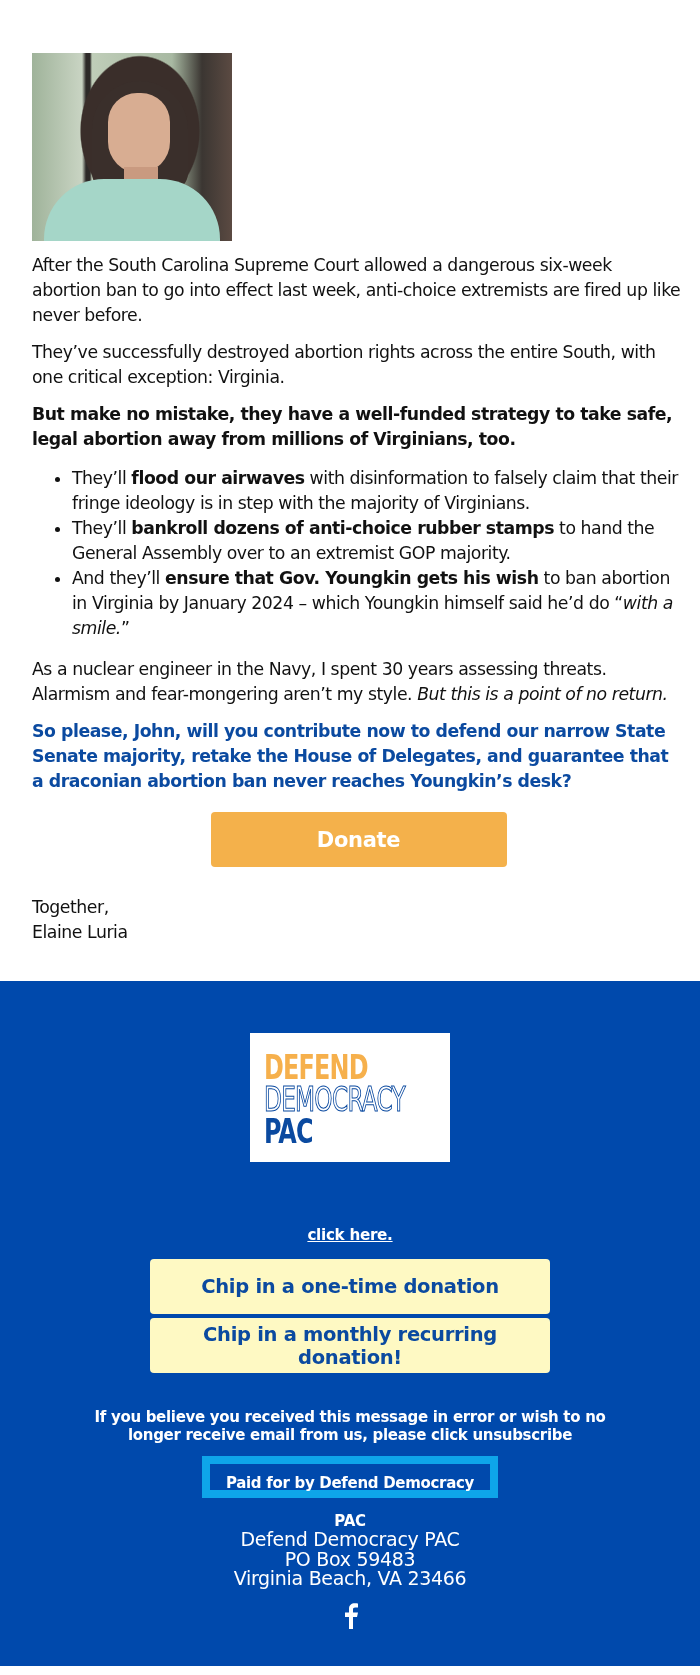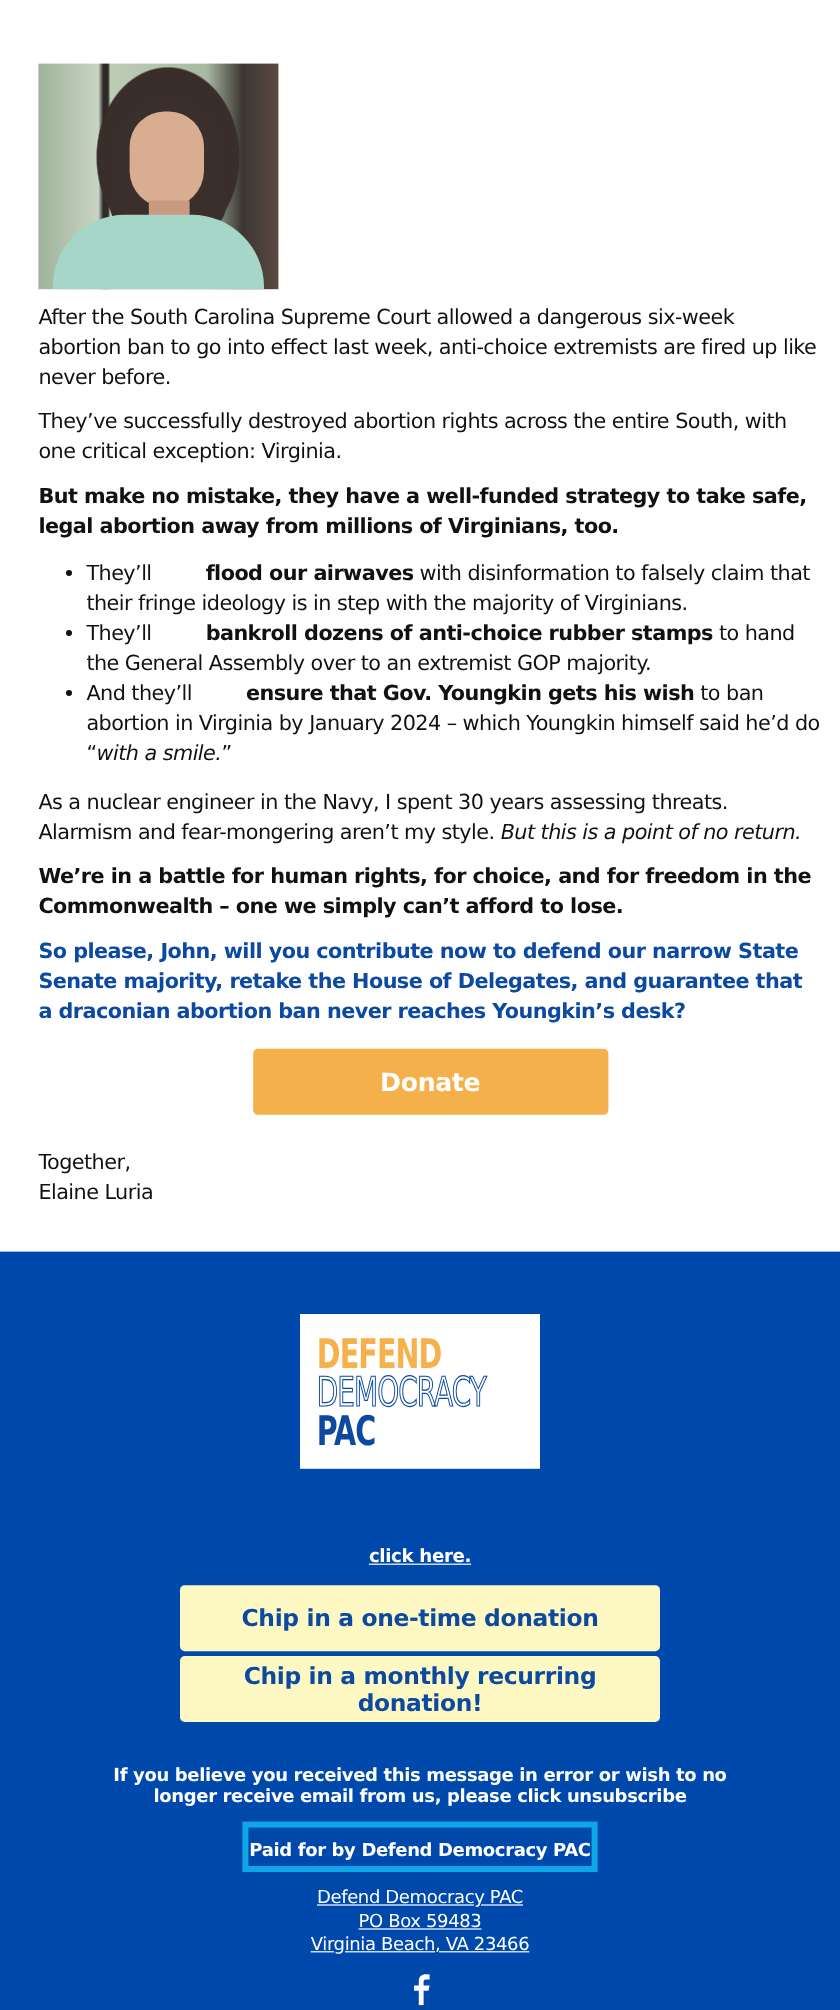--- a/index.html
+++ b/index.html
@@ -32,21 +32,21 @@
     position: absolute; left: 60px; top: 28px; width: 96px; height: 110px;
     background: #3a2f2b; border-radius: 48px 48px 18px 18px;
   }
 
   p.body { font-size: 17.3px; line-height: 25px; margin-top: 12px; letter-spacing: -0.45px; }
   p.body:first-of-type { margin-top: 12px; }
   p.bold { font-weight: bold; }
   p.blue { color: #0b4aa0; font-weight: bold; }
   ul.bullets { margin: 14px 0 0 40px; font-size: 17.3px; line-height: 25px; letter-spacing: -0.45px; }
   ul.bullets li { margin: 0; }
-  b { font-weight: bold; margin-left: 40px; }
+  b { font-weight: bold; }
   i { font-style: italic; }
 
   .donate-wrap { display: flex; justify-content: center; margin-top: 18px; }
   .donate-btn {
     width: 296px; height: 55px; background: #f4b14b; border-radius: 4px;
     color: #ffffff; font-weight: bold; font-size: 21px; letter-spacing: -0.3px;
     display: flex; align-items: center; justify-content: center; cursor: pointer;
   }
   .signoff { margin-top: 28px; font-size: 17.3px; line-height: 25px; letter-spacing: -0.45px; }
 
@@ -68,24 +68,24 @@
   .fewer a { color: #ffffff; text-decoration: underline; }
   .chip {
     display: flex; align-items: center; justify-content: center;
     width: 400px; height: 55px; margin: 0 auto; background: #fef9c3; border-radius: 4px;
     color: #0b4aa0; font-weight: bold; font-size: 19.5px; cursor: pointer; letter-spacing: -0.3px;
   }
   .chip.first { margin-top: 15px; }
   .chip.second { margin-top: 4px; }
   .unsub { margin: 35px auto 0; width: 560px; font-size: 15px; font-weight: bold; line-height: 18px; letter-spacing: -0.3px; }
   .paid {
-    display: inline-block; margin-top: 12px; border: 5px solid #0ea5e9;
+    display: inline-block; margin-top: 12px; border: 8px solid #0ea5e9;
     width: 296px; height: 42px; line-height: 38px; font-size: 15px; font-weight: bold; letter-spacing: -0.3px;
   }
-  .address { margin-top: 12px; font-size: 15px; line-height: 19.5px; letter-spacing: -0.3px; text-decoration: underline; }
+  .address { margin-top: 0; font-size: 19px; line-height: 19.5px; letter-spacing: -0.3px; }
   .fb { margin-top: 14px; display: inline-block; width: 20px; height: 26px; cursor: pointer; }
 </style>
 </head>
 <body>
 
 <div class="content">
   <div class="portrait" title="Elaine Luria portrait">
     <div class="hair"></div>
     <div class="face"></div>
     <div class="neck"></div>
@@ -104,21 +104,20 @@
       <span>They’ll </span><b>bankroll dozens of anti-choice rubber stamps</b><span> to hand the General Assembly over to an extremist GOP majority.</span>
     </li>
     <li>
       <span>And they’ll </span><b>ensure that Gov. Youngkin gets his wish</b><span> to ban abortion in Virginia by January 2024 – which Youngkin himself said he’d do “</span><i>with a smile.</i><span>”</span>
     </li>
   </ul>
 
   <p class="body" style="margin-top:16px;">
     <span>As a nuclear engineer in the Navy, I spent 30 years assessing threats. Alarmism and fear-mongering aren’t my style. </span><i>But this is a point of no return.</i>
   </p>
-  <p class="body bold">We’re in a battle for human rights, for choice, and for freedom in the Commonwealth – one we simply can’t afford to lose.</p>
   <p class="body blue">So please, John, will you contribute now to defend our narrow State Senate majority, retake the House of Delegates, and guarantee that a draconian abortion ban never reaches Youngkin’s desk?</p>
 
   <div class="donate-wrap">
     <div class="donate-btn">Donate</div>
   </div>
 
   <div class="signoff">
     <div>Together,</div>
     <div>Elaine Luria</div>
   </div>

